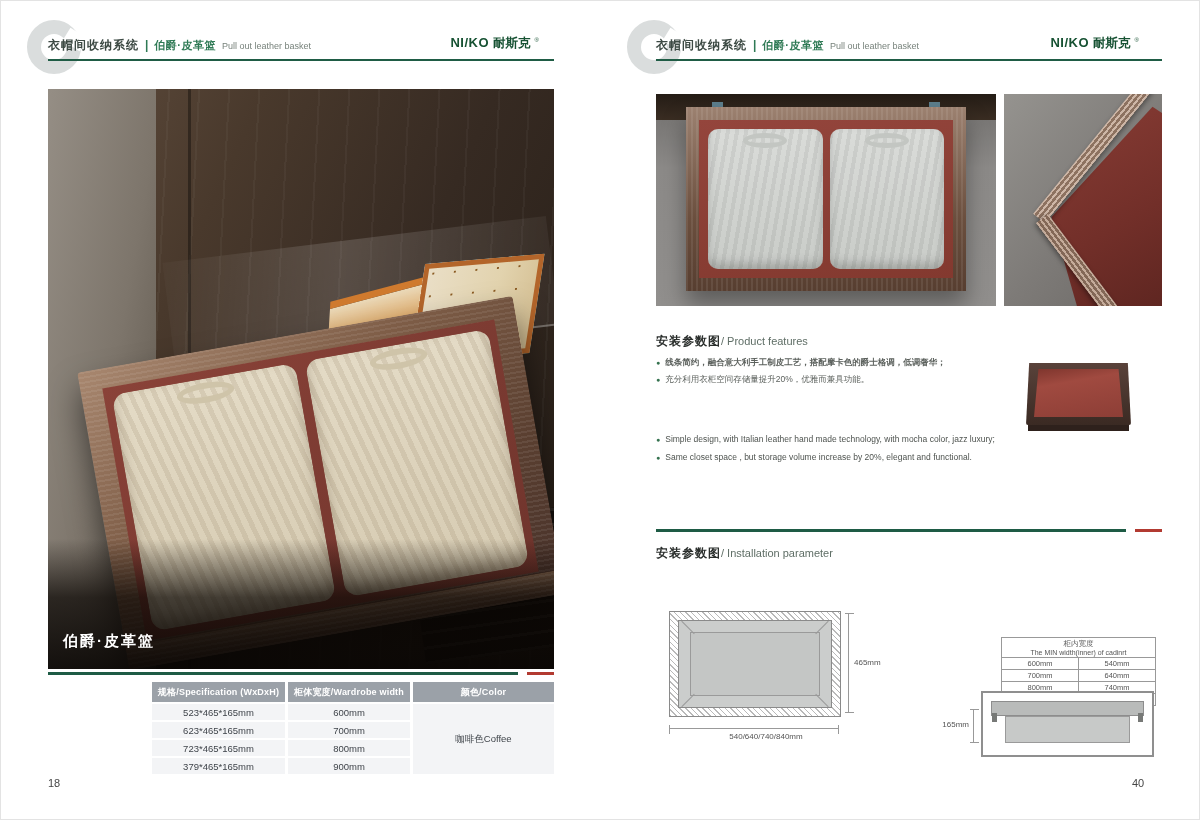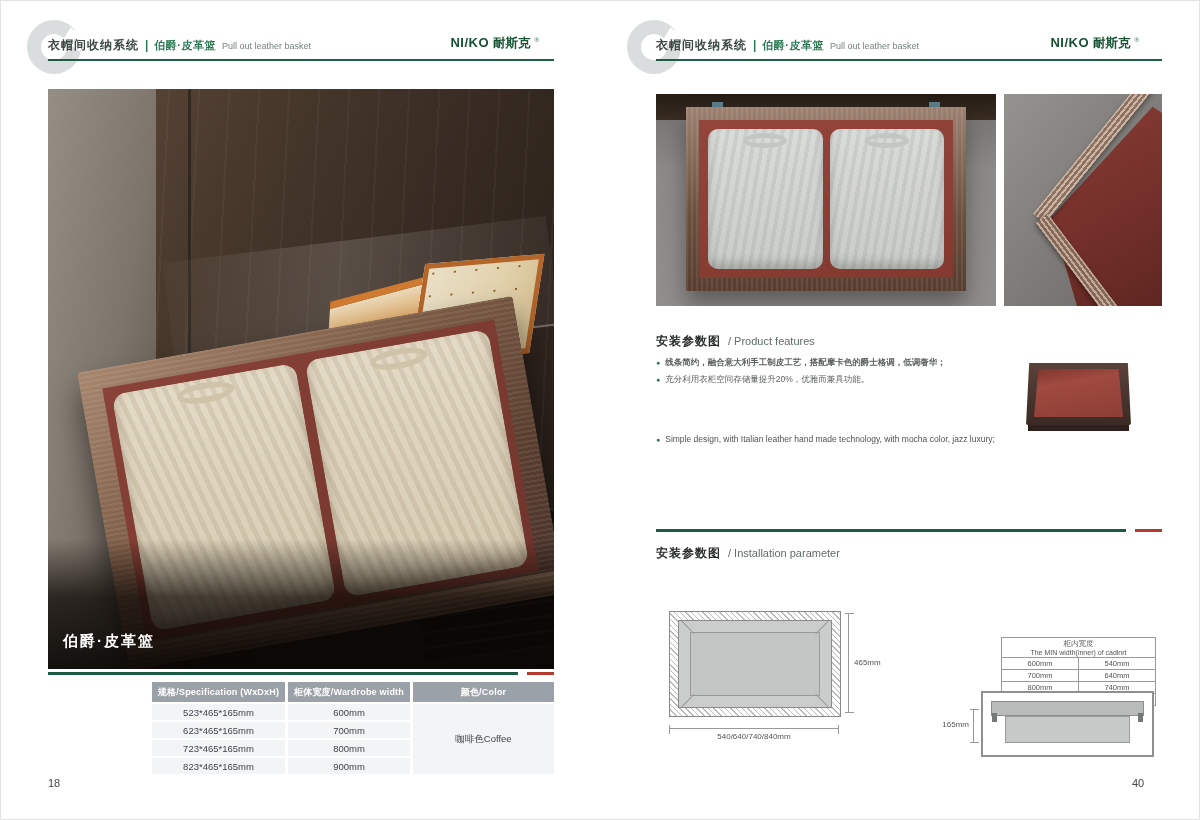--- a/index.html
+++ b/index.html
@@ -142,21 +142,21 @@
     background:repeating-linear-gradient(0deg,#cdb6a6 0 2px,#8d7260 2px 4.5px);
     box-shadow:0 2px 5px rgba(0,0,0,0.4); }
   .pc-strip2 { position:absolute; left:24%; top:55%; width:140px; height:15px;
     transform-origin:left center; transform:rotate(53deg);
     background:repeating-linear-gradient(0deg,#c4ab9a 0 2px,#836857 2px 4.5px);
     box-shadow:0 2px 5px rgba(0,0,0,0.4); }
 
   
   .sec-title { position:absolute; white-space:nowrap; }
   .sec-title .t-cn { font-size:12px; font-weight:bold; color:#2a2e2c; letter-spacing:1px; }
-  .sec-title .t-en { font-size:11px; color:#5f6e66; margin-left:7px; }
+  .sec-title .t-en { font-size:11px; color:#5f6e66; margin-left:0; }
   #features-title { left:55px; top:330px; }
   .bullet { position:absolute; left:55px; display:flex; gap:5px; width:420px;
     font-size:8.5px; line-height:1.3; }
   .bullet .dot { color:#35724f; font-size:7px; line-height:11px; }
   .bullet.cn { color:#5c615d; width:345px; }
   .bullet.en { color:#4e534f; }
   #bullet-cn-0 { top:356px;font-weight:bold; } #bullet-cn-1 { top:373px; }
   #bullet-en-0 { top:433px; } #bullet-en-1 { top:451px; }
 
   .features-thumb { position:absolute; left:415px; top:340px; width:125px; height:100px; background:#fff; }
@@ -186,21 +186,21 @@
   .dimv::before, .dimv::after { content:""; position:absolute; left:-4px; width:9px; border-top:1px solid #999; }
   .dimv::before { top:0; } .dimv::after { bottom:0; }
   .dimh { position:absolute; height:0; border-top:1px solid #999; }
   .dimh::before, .dimh::after { content:""; position:absolute; top:-4px; height:9px; border-left:1px solid #999; }
   .dimh::before { left:0; } .dimh::after { right:0; }
   .dim-label { position:absolute; font-size:8px; color:#555; white-space:nowrap; }
 
   #dim-front-v { left:247px; top:612px; height:100px; }
   #dim-front-v-label { left:253px; top:657px; }
   #dim-front-h { left:68px; top:727px; width:170px; }
-  #dim-front-h-label { left:68px; top:731px; width:170px; text-align:center; }
+  #dim-front-h-label { left:80px; top:731px; width:170px; text-align:center; }
 
   .mwt { position:absolute; left:400px; top:636px; width:155px; border-collapse:collapse;
     font-size:7.5px; color:#555; }
   .mwt th, .mwt td { border:1px solid #999; text-align:center; padding:1px 0; font-weight:normal; }
   .mwt .mwt-cn { font-size:7.5px; }
   .mwt .mwt-en { font-size:7px; }
   .mwt td { width:50%; height:9px; }
 
   .diag-side { position:absolute; left:380px; top:690px; width:173px; height:66px;
     border:2px solid #8f8f8f; background:#fff; box-sizing:border-box; }
@@ -268,21 +268,21 @@
     <div class="st-h c3">柜体宽度/Wardrobe width</div>
     <div class="st-h c4">颜色/Color</div>
 
 
     <div class="st-cell c2 r2">523*465*165mm</div>
     <div class="st-cell c3 r2">600mm</div>
     <div class="st-cell c2 r3">623*465*165mm</div>
     <div class="st-cell c3 r3">700mm</div>
     <div class="st-cell c2 r4">723*465*165mm</div>
     <div class="st-cell c3 r4">800mm</div>
-    <div class="st-cell c2 r5">823*465*165mm</div>
+    <div class="st-cell c2 r5">379*465*165mm</div>
     <div class="st-cell c3 r5">900mm</div>
 
     <div class="st-span c4">咖啡色Coffee</div>
   </div>
 
   <div class="page-num">18</div>
 </div>
 
 <div class="page" id="page-right">
   <div class="cmark"></div>
@@ -335,20 +335,24 @@
 
   <div class="features-thumb">
     <div class="tb-frame"></div>
     <div class="tb-red"></div>
     <div class="tb-base"></div>
   </div>
 
   <div class="bullet en" id="bullet-en-0">
     <span class="dot">●</span>
     <span>Simple design, with Italian leather hand made technology, with mocha color, jazz  luxury;</span>
+  </div>
+  <div class="bullet en" id="bullet-en-1">
+    <span class="dot">●</span>
+    <span>Same closet space ,  but storage volume increase by 20%, elegant and functional.</span>
   </div>
 
   <div class="flag-line" id="install-flag">
     <div class="flag-green"></div>
     <div class="flag-red"></div>
   </div>
 
   <div class="sec-title" id="install-title">
     <span class="t-cn">安装参数图</span><span class="t-en">/ Installation parameter</span>
   </div>

